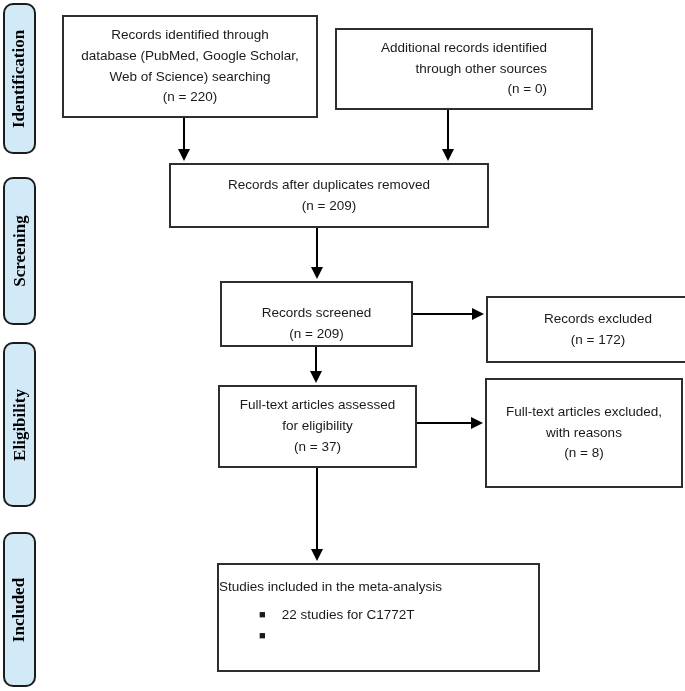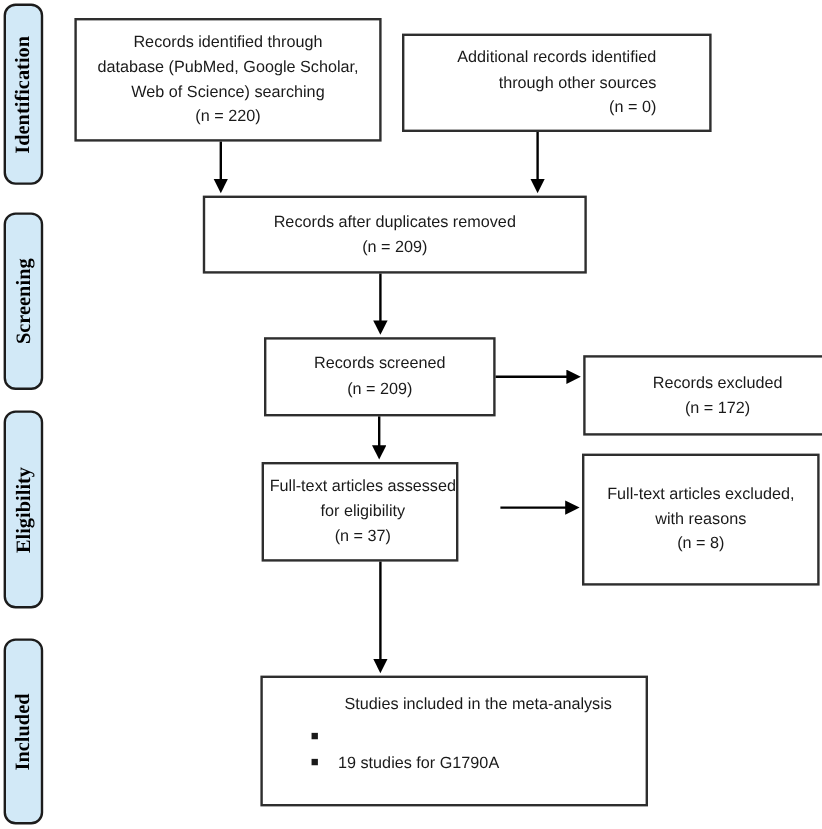--- a/index.html
+++ b/index.html
@@ -54,35 +54,33 @@
     text-align: center;
   }
   .fbox .box-text {
     white-space: pre-line;
     font-size: 13.5px;
     line-height: 1.55;
   }
   #box-identified        { left: 62px;  top: 15px;  width: 256px; height: 103px; align-items: center; }
   #box-additional        { left: 335px; top: 28px;  width: 258px; height: 82px; text-align: right; }
   #box-deduplicated      { left: 157px; top: 163px; width: 320px; height: 65px; margin-left: 12px; }
-  #box-screened          { left: 220px; top: 281px; width: 193px; height: 66px; }
+  #box-screened          { left: 220px; top: 281px; width: 193px; height: 66px; align-items: flex-end; }
   #box-excluded          { left: 486px; top: 296px; width: 224px; height: 67px; }
-  #box-fulltext          { left: 218px; top: 385px; width: 164px; height: 83px; justify-content: flex-end; }
+  #box-fulltext          { left: 218px; top: 385px; width: 199px; height: 83px; }
   #box-fulltext-excluded { left: 485px; top: 378px; width: 198px; height: 110px; }
 
   #box-included {
     left: 217px; top: 563px; width: 323px; height: 109px;
     display: block;
     text-align: left;
   }
   #box-included .included-title {
-    text-align: center;
     font-size: 13.5px;
     margin-top: 14px;
-    padding-left: 40px;
   }
   #box-included ul {
     list-style: none;
     margin: 10px 0 0 0;
     padding: 0 0 0 40px;
   }
   #box-included li {
     font-size: 13.5px;
     line-height: 21px;
     display: flex;
@@ -162,24 +160,24 @@
     <div class="box-text">Full-text articles excluded,
 with reasons
 (n = 8)</div>
   </div>
 
   <div class="fbox" id="box-included">
     <div class="included-title">Studies included in the meta-analysis</div>
     <ul>
       <li>
         <span class="bullet-square">■</span>
+        <span>22 studies for C1772T</span>
       </li>
       <li>
         <span class="bullet-square">■</span>
-        <span>19 studies for G1790A</span>
       </li>
     </ul>
   </div>
 
   <svg id="arrows" width="685" height="691" aria-hidden="true">
     <defs>
       <marker id="ah" markerUnits="userSpaceOnUse" markerWidth="14" markerHeight="14" refX="9" refY="6" orient="auto">
         <path d="M0,0 L12,6 L0,12 z" fill="#000000"></path>
       </marker>
     </defs>

